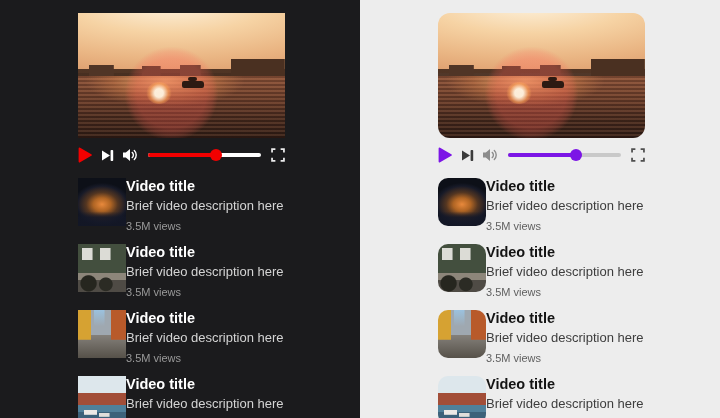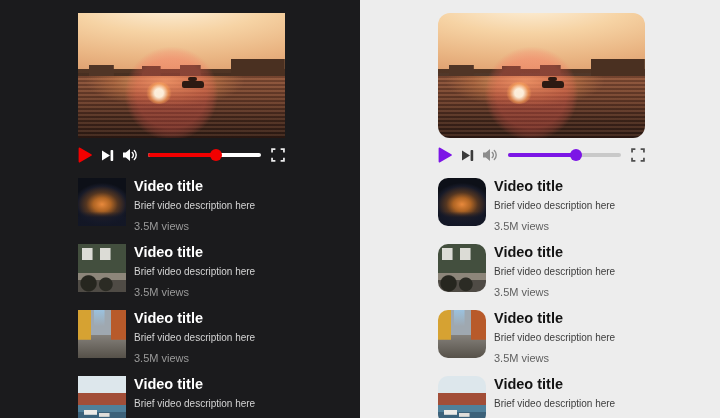--- a/index.html
+++ b/index.html
@@ -48,21 +48,21 @@
   .vol-btn         { margin-left:8px; }
   .track { position:relative; flex:1; height:4px; margin:0 10px 0 9px; border-radius:2px;
            background:var(--trackrest); cursor:pointer; }
   .track-fill { position:absolute; left:0; top:0; bottom:0; border-radius:2px; background:var(--accent); }
   .track-knob { position:absolute; top:50%; width:12px; height:12px; border-radius:50%;
                 background:var(--accent); transform:translate(-50%,-50%); cursor:grab; }
   .fs-btn { margin-left:0; }
 
   
   .video-list { list-style:none; margin-top:14px; display:flex; flex-direction:column; gap:12px; }
-  .video-item { display:flex; gap:8px; width:220px; cursor:pointer; }
+  .video-item { display:flex; width:220px; cursor:pointer; }
   .thumb { width:48px; height:48px; flex:0 0 48px; }
   .panel.light .thumb { border-radius:10px; }
   .thumb-t1 { background:
       linear-gradient(0deg, rgba(20,24,40,.85) 0 18%, rgba(20,24,40,0) 30%),
       radial-gradient(ellipse 60% 45% at 50% 55%, #e8893c 0%, #b06524 30%, #543621 55%, #171a28 85%, #0d1018 100%); }
   .thumb-t2 { background:
       radial-gradient(circle at 22% 82%, #26261f 0 14%, rgba(38,38,31,0) 16%),
       radial-gradient(circle at 58% 84%, #2b2b24 0 13%, rgba(43,43,36,0) 15%),
       linear-gradient(#dcdcd6,#dcdcd6) 12% 10% / 22% 26% no-repeat,
       linear-gradient(#dcdcd6,#dcdcd6) 58% 10% / 22% 26% no-repeat,
@@ -71,21 +71,21 @@
       linear-gradient(180deg, rgba(155,195,225,.95), rgba(155,195,225,0)) 42% 0 / 22% 34% no-repeat,
       linear-gradient(90deg, #d6a232 0 28%, rgba(0,0,0,0) 28% 68%, #b85a2a 68% 100%) 0 0 / 100% 62% no-repeat,
       linear-gradient(180deg, #84807a 0%, #565149 100%) 0 100% / 100% 48% no-repeat,
       #9fa8b0; }
   .thumb-t4 { background:
       linear-gradient(#eceae6,#eceae6) 16% 78% / 28% 10% no-repeat,
       linear-gradient(#dfdeda,#dfdeda) 55% 84% / 22% 8% no-repeat,
       linear-gradient(180deg, #dde7ec 0 36%, #a24e38 36% 60%, #50809a 60% 74%, #3c627a 74% 100%); }
   .meta { display:flex; flex-direction:column; padding-top:1px; }
   .v-title { font-size:14.5px; font-weight:700; line-height:15px; color:var(--title); }
-  .v-desc  { font-size:10px; line-height:12px; margin-top:6px; color:var(--desc); }
+  .v-desc  { font-size:13px; line-height:12px; margin-top:6px; color:var(--desc); }
   .v-views { font-size:11px; line-height:12px; margin-top:8px; color:var(--views); }
 </style>
 </head>
 <body>
 
 <div class="stage">
 
   <section class="panel dark">
     <div class="player">
       <div class="video-frame">

